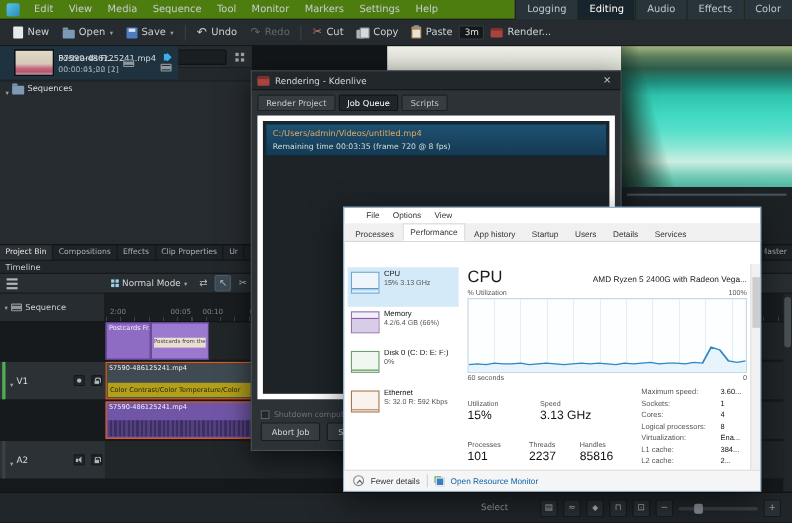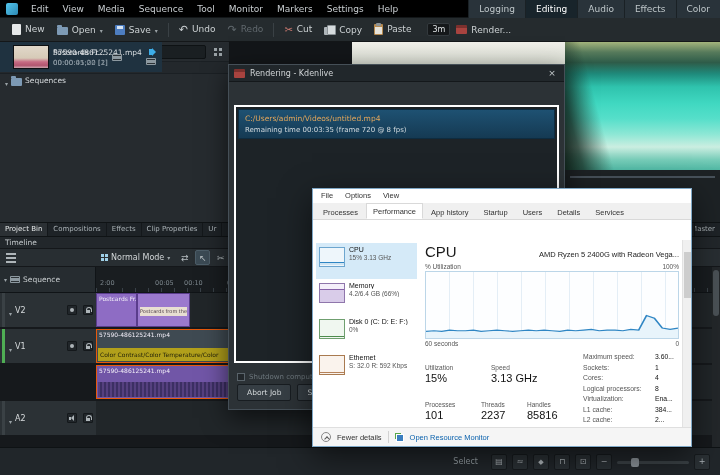--- a/index.html
+++ b/index.html
@@ -1,51 +1,51 @@
 <!DOCTYPE html>
 <html><head>
 <meta charset="utf-8">
 <style>
 *{box-sizing:border-box;margin:0;padding:0}
 i{font-style:normal;display:block}
 body{width:720px;height:475px;overflow:hidden;background:#101214;font-family:"DejaVu Sans",sans-serif}
 .app{position:relative;width:720px;height:475px;background:#1d2124;overflow:hidden}
 
 
-.menubar{position:absolute;left:0;top:0;width:720px;height:18px;background:#000000;border-bottom:1px solid #121618;display:flex;align-items:center;padding-left:4px}
+.menubar{position:absolute;left:0;top:0;width:720px;height:18px;background:#4d7c0f;border-bottom:1px solid #121618;display:flex;align-items:center;padding-left:4px}
 .appicon{width:12px;height:12px;border-radius:2px;background:linear-gradient(135deg,#53c7ee,#2d89b5);margin:0 6px 0 2px;flex:none}
 .mi{font-size:9px;color:#c9ced1;padding:0 7px;line-height:18px;white-space:nowrap}
 .wstabs{margin-left:auto;height:18px;display:flex}
 .wstab{font-size:9px;color:#bfc7ca;line-height:18px;padding:0 10px;background:#29333a;border-left:1px solid #1a2125;white-space:nowrap}
 .wstab.active{background:#18242b;color:#fff}
 
 
 .toolbar{position:absolute;left:0;top:18px;width:720px;height:24px;background:#252b2e;border-bottom:1px solid #141719;display:flex;align-items:center;padding:0 6px}
-.tbtn{display:flex;align-items:flex-start;gap:4px;font-size:9px;color:#ccd1d3;padding:3px 6px;border-radius:2px;white-space:nowrap}
+.tbtn{display:flex;align-items:center;gap:4px;font-size:9px;color:#ccd1d3;padding:3px 6px;border-radius:2px;white-space:nowrap}
 .tbtn.disabled{color:#61696e}
 .tsep{width:1px;height:14px;background:#3a4145;margin:0 4px;flex:none}
 .caret::before{content:"▾";font-size:6px;color:#9aa2a6}
 .g{display:inline-block;font-size:11px;line-height:12px;color:#c9ced1}
 .g-undo::before{content:"↶"}
 .g-redo::before{content:"↷";color:#5f676c}
 .g-cut::before{content:"✂";color:#cf7b72;font-size:10px}
 .ic{display:inline-block;position:relative}
 .ic-page{width:9px;height:11px;background:#e6e9ea;border-radius:1px}
 .ic-folder{width:11px;height:8px;background:#7d9ab5;border-radius:1px;margin-top:2px}
 .ic-folder::before{content:"";position:absolute;top:-2px;left:0;width:5px;height:2px;background:#7d9ab5;border-radius:1px 1px 0 0}
 .ic-save{width:10px;height:10px;background:#4d7dc0;border-radius:1px}
 .ic-save::before{content:"";position:absolute;top:1px;left:2px;width:6px;height:3px;background:#d7e4f2}
 .ic-copy{width:11px;height:10px}
 .ic-copy::before{content:"";position:absolute;left:0;top:2px;width:7px;height:8px;background:#aeb5b9;border-radius:1px}
 .ic-copy::after{content:"";position:absolute;left:3px;top:0;width:7px;height:8px;background:#d6dbdd;border:1px solid #8b9296;border-radius:1px}
 .ic-paste{width:9px;height:11px;background:#b5894f;border-radius:1px}
 .ic-paste::before{content:"";position:absolute;top:-1px;left:2px;width:5px;height:3px;background:#8b9296;border-radius:1px}
 .ic-paste::after{content:"";position:absolute;top:3px;left:1px;right:1px;bottom:1px;background:#e7e3da}
 .ic-render{width:11px;height:9px;background:#a8433f;border-radius:1px;border-top:3px solid #7c302d}
-.badge3m{margin-left:10px;font-size:8px;color:#dfe3e4;background:#15181a;border:1px solid #33393d;border-radius:2px;padding:1px 4px}
+.badge3m{margin-left:0;font-size:8px;color:#dfe3e4;background:#15181a;border:1px solid #33393d;border-radius:2px;padding:1px 4px}
 
 
 .bin{position:absolute;left:0;top:42px;width:230px;height:180px;background:#262b2f;border-right:1px solid #121517}
 .bintb{height:20px;display:flex;align-items:center;gap:3px;padding:0 4px;border-bottom:1px solid #1b2024}
 .ibtn{width:14px;height:14px;display:flex;align-items:center;justify-content:center;color:#b7bec2;border-radius:2px;flex:none}
 .g-plus::before{content:"+";font-size:11px;color:#c9ced1}
 .ic-funnel{width:0;height:0;border-left:4px solid transparent;border-right:4px solid transparent;border-top:6px solid #9aa2a6}
 .ic-grid{width:3px;height:3px;background:#9aa2a6;box-shadow:5px 0 0 #9aa2a6,0 5px 0 #9aa2a6,5px 5px 0 #9aa2a6;margin:-5px 5px 0 0}
 .search{flex:1;height:14px;background:#1a1f22;border:1px solid #0e1214;border-radius:2px;display:flex;align-items:center;padding:0 3px;gap:3px;margin:0 2px;min-width:0}
 .ic-mag{width:6px;height:6px;border:1px solid #8b9296;border-radius:50%;position:relative;flex:none}
@@ -125,21 +125,21 @@
 .band{position:absolute;left:2px;right:2px;top:13px;height:9px;background:#e8dfd2;font-size:5px;color:#4c3c46;line-height:9px;text-align:center;white-space:nowrap;overflow:hidden}
 .clip.v1{left:0;width:136px;background:#3f4a52;border:1px solid #e8590c}
 .effstrip{position:absolute;left:1px;right:1px;bottom:1px;height:13px;background:#b2a01b;font-size:6px;color:#26250b;line-height:13px;padding:0 2px;white-space:nowrap;overflow:hidden}
 .clip.a1{left:0;width:136px;background:#7156a7;border:1px solid #e8590c}
 .wave{position:absolute;left:1px;right:1px;bottom:1px;height:15px;background:repeating-linear-gradient(90deg,#55407f 0 2px,#3c2f63 2px 4px)}
 .tlsb{position:absolute;right:0;top:0;width:8px;height:180px;background:#23272a}
 .tlsb-thumb{position:absolute;left:1px;top:3px;width:6px;height:46px;background:#4a5156;border-radius:3px}
 
 
 .sbar{position:absolute;left:0;top:447px;width:720px;height:28px;background:#21262a;border-top:1px solid #0e1214;display:flex;align-items:center;justify-content:flex-end;gap:5px;padding:0 10px}
-.shint{font-size:8px;color:#97a0a5;margin-right:8px}
+.shint{font-size:8px;color:#97a0a5;margin-right:24px}
 .sbtn{width:16px;height:16px;background:#2b3135;border:1px solid #171b1e;border-radius:2px;color:#aeb5b9;font-size:8px;display:flex;align-items:center;justify-content:center;flex:none}
 .g-vthumb::before{content:"▤"}
 .g-athumb::before{content:"≈"}
 .g-marker::before{content:"◆";font-size:7px}
 .g-snap::before{content:"⊓"}
 .g-fit::before{content:"⊡"}
 .g-minus::before{content:"−"}
 .g-plus2::before{content:"+"}
 .slider{position:relative;width:72px;height:14px;flex:none}
 .groove{position:absolute;left:0;right:0;top:6px;height:3px;background:#3b4246;border-radius:2px}
@@ -147,21 +147,21 @@
 
 
 .rdlg{position:absolute;left:228px;top:64px;width:337px;height:346px;background:#2c3236;border:1px solid #454f57;box-shadow:0 8px 24px rgba(0,0,0,.6);z-index:30}
 .rtitle{height:17px;background:#21272b;border-bottom:1px solid #14181b;display:flex;align-items:center;gap:5px;padding:0 5px}
 .rtext{font-size:8px;color:#d2d6d8;flex:1;white-space:nowrap;overflow:hidden}
 .rclose{width:14px;height:13px;display:flex;align-items:center;justify-content:center;color:#c3c9cc;font-size:9px}
 .g-x::before{content:"×"}
 .rtabs{display:flex;gap:3px;padding:4px 5px}
 .rtab{font-size:7.5px;color:#c3cacd;background:#353c42;border:1px solid #1c2125;border-radius:2px;padding:2px 7px;white-space:nowrap}
 .rtab.active{background:#1e262c;color:#fff;border-color:#10151a}
-.rlist{position:absolute;left:5px;right:5px;top:40px;bottom:46px;background:#1d2327;border:2px solid #ffffff}
+.rlist{position:absolute;left:5px;right:5px;top:40px;bottom:46px;background:#1d2327;border:5px solid #ffffff}
 .rjob{margin:2px;background:linear-gradient(180deg,#1e5172,#153a53);border:1px solid #0e2c40;padding:4px 6px}
 .rpath{display:block;font-size:7.5px;color:#e3a75c;white-space:nowrap;overflow:hidden}
 .rstat{display:block;font-size:7px;color:#d3dbdf;margin-top:3px;white-space:nowrap;overflow:hidden}
 .rshut{position:absolute;left:8px;bottom:28px;display:flex;align-items:center;gap:4px}
 .checkbox{width:8px;height:8px;background:#22272b;border:1px solid #59636a;flex:none}
 .rshutlbl{font-size:7px;color:#6d777d;white-space:nowrap}
 .rbtns{position:absolute;left:8px;bottom:8px;display:flex;gap:6px}
 .rbtn{font-size:7.5px;color:#d3d8da;background:#363e44;border:1px solid #181d21;border-radius:2px;padding:3px 9px;white-space:nowrap}
 
 
@@ -169,21 +169,21 @@
 .tmtitle{height:20px;display:flex;align-items:center;padding-left:6px;gap:5px}
 .ic-tm{width:10px;height:10px;border:1px solid #3a7ebf;position:relative;background:#fff;flex:none}
 .ic-tm::before{content:"";position:absolute;left:1px;bottom:1px;width:2px;height:4px;background:#57a64a}
 .ic-tm::after{content:"";position:absolute;left:5px;bottom:1px;width:2px;height:6px;background:#3a7ebf}
 .tmtext{font-size:8px;color:#333;flex:1}
 .tmctl{display:flex;height:20px}
 .tmbtn{width:26px;height:20px;display:flex;align-items:center;justify-content:center;font-size:8px;color:#555}
 .g-min::before{content:"–"}
 .g-max::before{content:"□";font-size:7px}
 .g-x2::before{content:"×";font-size:9px}
-.tmmenu{height:14px;display:flex;padding-left:2px}
+.tmmenu{height:14px;display:flex;padding-left:14px}
 .tmmi{font-size:7.5px;color:#333;line-height:14px;padding:0 6px}
 .tmtabs{height:17px;background:#f0f0f0;border-bottom:1px solid #d9d9d9;display:flex;align-items:flex-end;padding-left:3px}
 .tmtab{font-size:7.5px;color:#333;height:15px;line-height:15px;padding:0 6px;margin-right:1px;border:1px solid transparent;white-space:nowrap}
 .tmtab.active{background:#fff;border-color:#d9d9d9;border-bottom-color:#fff;height:16px}
 .tmbody{position:absolute;left:0;top:51px;right:0;bottom:19px;display:flex;overflow:hidden}
 .tmside{width:104px;padding:3px 0 0 3px;flex:none}
 .tmitem{height:36px;display:flex;gap:4px;padding:3px;align-items:flex-start}
 .tmitem.active{background:#d5eaf8}
 .tthumb{width:26px;height:20px;flex:none;position:relative;margin-top:1px}
 .tt-cpu{border:1px solid #6da6cf;background:#eef6fb}
@@ -390,27 +390,20 @@
     <div class="ruler">
       <span class="rl" style="left:4px">2:00</span>
       <span class="rl" style="left:59px">00:05</span>
       <span class="rl" style="left:88px">00:10</span>
       <span class="rl" style="left:131px">00:15</span>
       <span class="rl" style="left:158px">00:20</span>
       <span class="rl" style="left:201px">00:25</span>
     </div>
 
     <div class="trow" style="top:26px">
-      <div class="thead">
-        <span class="tind"></span>
-        <span class="g-caret"></span>
-        <span class="tname">V2</span>
-        <span class="thicon eye"></span>
-        <span class="thicon lock"></span>
-      </div>
       <div class="lane">
         <div class="clip v2a">
           <span class="cliplabel">Postcards Fr...</span>
         </div>
         <div class="clip v2b">
           <span class="band">Postcards from the po</span>
         </div>
       </div>
     </div>
 
@@ -469,20 +462,25 @@
     </div>
     <span class="sbtn g-plus2"></span>
   </div>
 
   <div class="rdlg">
     <div class="rtitle">
       <i class="ic ic-render"></i>
       <span class="rtext">Rendering - Kdenlive</span>
       <span class="rclose g-x"></span>
     </div>
+    <div class="rtabs">
+      <span class="rtab">Render Project</span>
+      <span class="rtab active">Job Queue</span>
+      <span class="rtab">Scripts</span>
+    </div>
     <div class="rlist">
       <div class="rjob">
         <span class="rpath">C:/Users/admin/Videos/untitled.mp4</span>
         <span class="rstat">Remaining time 00:03:35 (frame 720 @ 8 fps)</span>
       </div>
     </div>
     <div class="rshut">
       <span class="checkbox"></span>
       <span class="rshutlbl">Shutdown computer after renderings</span>
     </div>

